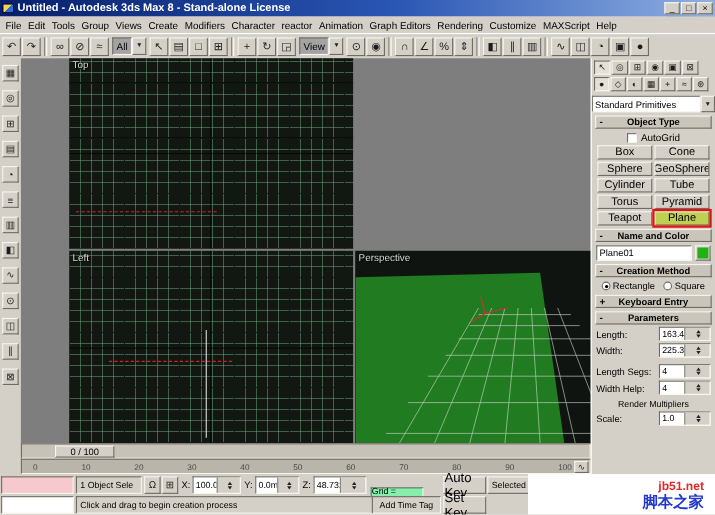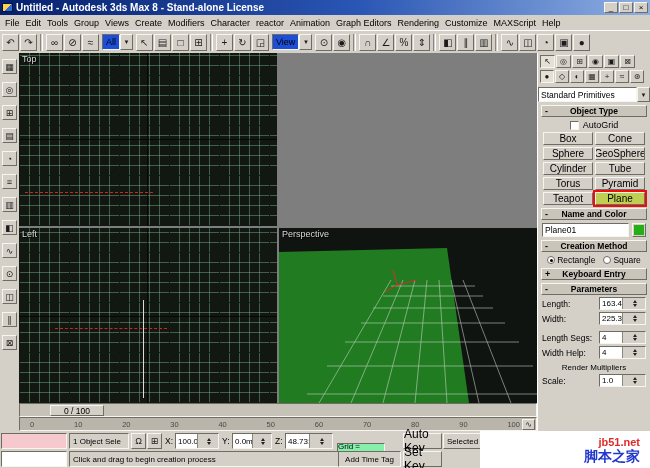--- a/index.html
+++ b/index.html
@@ -26,31 +26,31 @@
   .menubar { position:absolute; left:0; top:15px; width:606px; height:15px; background:#d4d0c8;
     display:flex; align-items:center; padding-left:2px; white-space:nowrap; overflow:hidden; }
   .menu-item { padding:1px 3px; font-size:9px; }
 
   
   .toolbar { position:absolute; left:0; top:30px; width:650px; height:23px; background:#d4d0c8;
     border-top:1px solid #fff; display:flex; align-items:center; padding-left:2px; gap:1px; overflow:hidden; }
   .tbi { width:17px; height:17px; font-size:10px; flex:0 0 auto; }
   .sep { width:3px; height:17px; border-left:1px solid #8a877e; border-right:1px solid #fff; margin:0 2px; flex:0 0 auto; }
   .tb-dd { display:flex; height:16px; flex:0 0 auto; margin:0 2px; }
-  .tb-dd-text { background:#1d4ed8; font-size:9px; padding:1px 3px; display:flex; align-items:center; }
+  .tb-dd-text { background:#a3a3a3; font-size:9px; padding:1px 3px; display:flex; align-items:center; }
   .dd-btn { width:13px; font-size:6px; }
 
   
   .leftdock { position:absolute; left:0; top:53px; width:19px; height:350px; background:#d4d0c8;
     display:flex; flex-direction:column; align-items:center; gap:8px; padding-top:6px; }
   .ldi { width:15px; height:15px; font-size:9px; }
 
   
   .vparea { position:absolute; left:19px; top:53px; width:518px; height:350px; background:#7e7e7e; }
-  .vp { position:absolute; overflow:hidden; }
+  .vp { position:absolute; overflow:hidden;margin-left:44px; }
   .gridvp { background-color:#121712;
     background-image:
       repeating-linear-gradient(90deg, rgba(4,14,8,0.85) 0 1px, transparent 1px 50px),
       repeating-linear-gradient(0deg,  rgba(4,14,8,0.85) 0 1px, transparent 1px 50px),
       repeating-linear-gradient(90deg, rgba(112,168,130,0.5) 0 1px, transparent 1px 10px),
       repeating-linear-gradient(0deg,  rgba(112,168,130,0.5) 0 1px, transparent 1px 10px); }
   .vp-top   { left:0;   top:0;   width:258px; height:173px; }
   .vp-front { left:260px; top:0; width:258px; height:173px; border:1px solid #e2e20a; }
   .vp-left  { left:0;   top:175px; width:258px; height:175px; }
   .vp-persp { left:260px; top:175px; width:258px; height:175px; background:#101410; }

